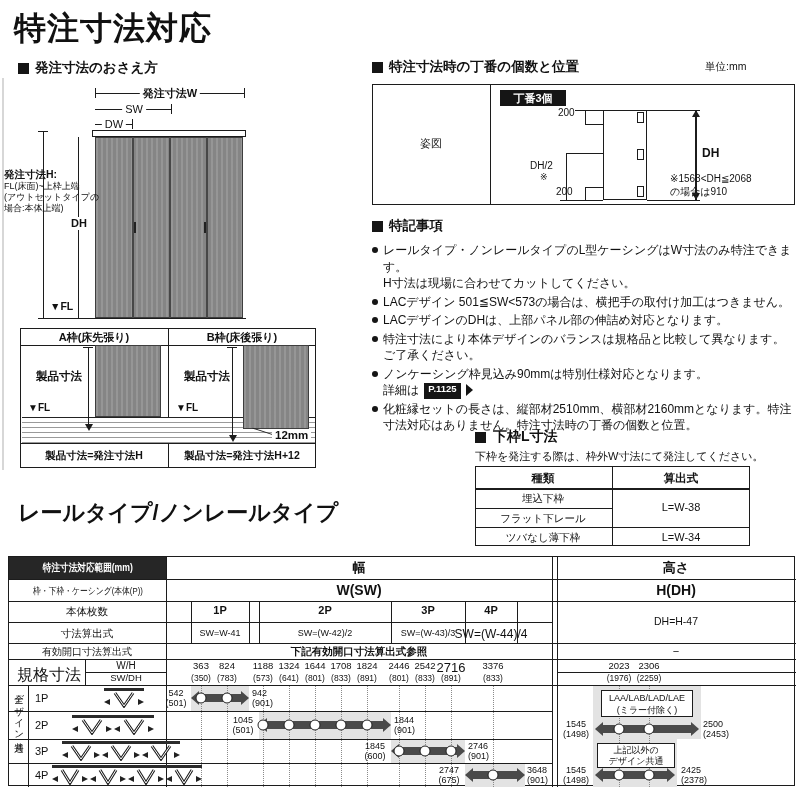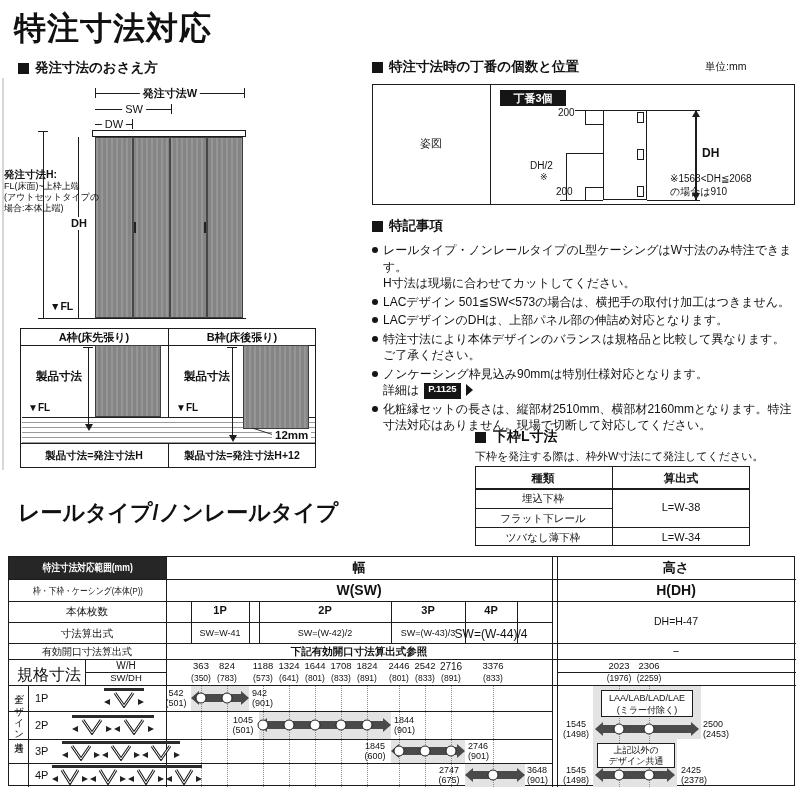--- a/index.html
+++ b/index.html
@@ -166,21 +166,21 @@
         <span class="pre">ノンケーシング枠見込み90mmは特別仕様対応となります。</span>
       </div>
     <div class="note-item" style="padding-left:11px;">
         <span>詳細は</span>
         <span class="pbadge" style="margin-top:1px;">P.1125</span>
         <span class="parrow" style="margin-top:2px;"></span>
       </div>
     <div class="note-item">
         <span class="dotm"></span>
         <span class="pre">化粧縁セットの長さは、縦部材2510mm、横部材2160mmとなります。特注
-寸法対応はありません。現場で切断して対応してください。</span>
+寸法対応はありません。特注寸法時の丁番の個数と位置。</span>
       </div>
   </div>
 
   <div class="marker" style="left:475px;top:432px;"></div>
   <div class="lbl" style="left:493px;top:428px;font-size:14px;font-weight:bold;">下枠L寸法</div>
   <div class="lbl" style="left:475px;top:450px;font-size:11px;">下枠を発注する際は、枠外W寸法にて発注してください。</div>
   <div class="box" style="left:475px;top:466px;width:275px;height:80px;"></div>
   <div class="vl" style="left:612px;top:467px;height:78px;"></div>
   <div class="hl" style="left:476px;top:488px;width:273px;height:2px;"></div>
   <div class="hl" style="left:476px;top:508px;width:136px;"></div>
@@ -268,21 +268,21 @@
 
     <div class="lbl c" style="left:192px;top:104px;font-size:9.5px;">363</div>
     <div class="lbl c" style="left:218px;top:104px;font-size:9.5px;">824</div>
     <div class="lbl c" style="left:254px;top:104px;font-size:9.5px;">1188</div>
     <div class="lbl c" style="left:280px;top:104px;font-size:9.5px;">1324</div>
     <div class="lbl c" style="left:306px;top:104px;font-size:9.5px;">1644</div>
     <div class="lbl c" style="left:332px;top:104px;font-size:9.5px;">1708</div>
     <div class="lbl c" style="left:358px;top:104px;font-size:9.5px;">1824</div>
     <div class="lbl c" style="left:390px;top:104px;font-size:9.5px;">2446</div>
     <div class="lbl c" style="left:416px;top:104px;font-size:9.5px;">2542</div>
-    <div class="lbl c" style="left:442px;top:104px;font-size:10px;">2716</div>
+    <div class="lbl c" style="left:442px;top:104px;font-size:13px;">2716</div>
     <div class="lbl c" style="left:484px;top:104px;font-size:9.5px;">3376</div>
 
     <div class="lbl c" style="left:192px;top:117px;font-size:8.5px;">(350)</div>
     <div class="lbl c" style="left:218px;top:117px;font-size:8.5px;">(783)</div>
     <div class="lbl c" style="left:254px;top:117px;font-size:8.5px;">(573)</div>
     <div class="lbl c" style="left:280px;top:117px;font-size:8.5px;">(641)</div>
     <div class="lbl c" style="left:306px;top:117px;font-size:8.5px;">(801)</div>
     <div class="lbl c" style="left:332px;top:117px;font-size:8.5px;">(833)</div>
     <div class="lbl c" style="left:358px;top:117px;font-size:8.5px;">(891)</div>
     <div class="lbl c" style="left:390px;top:117px;font-size:8.5px;">(801)</div>

